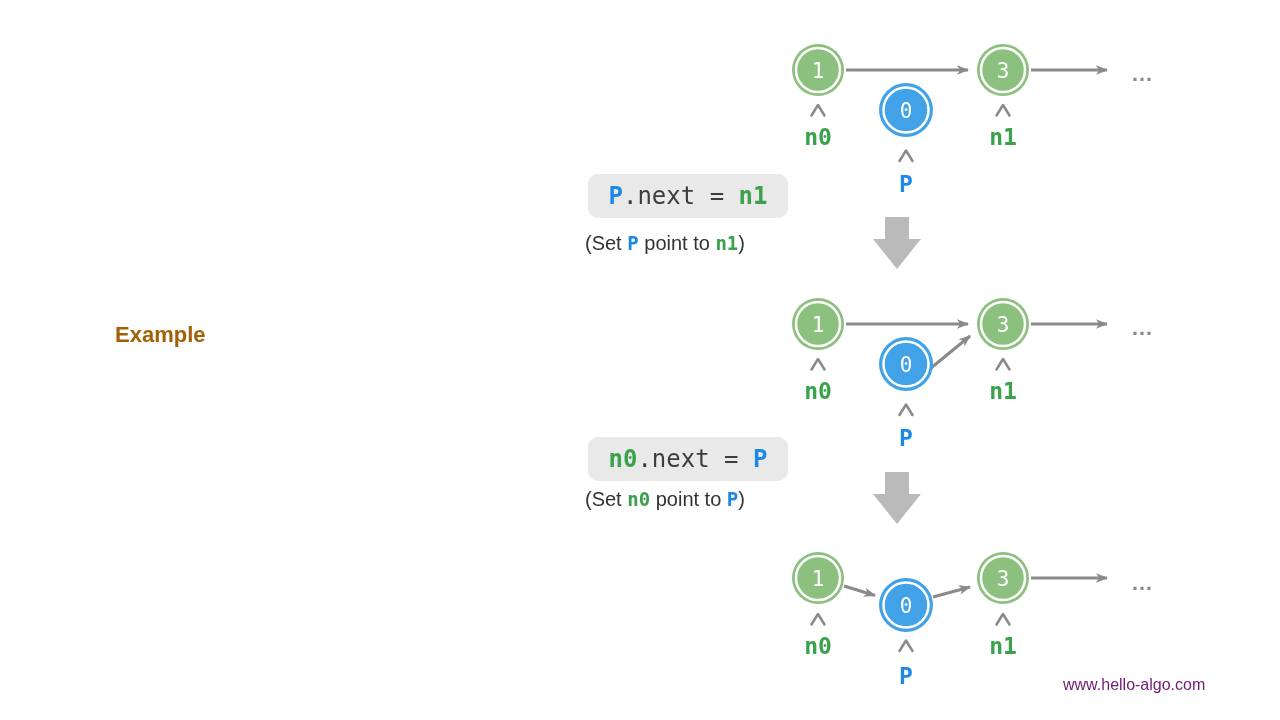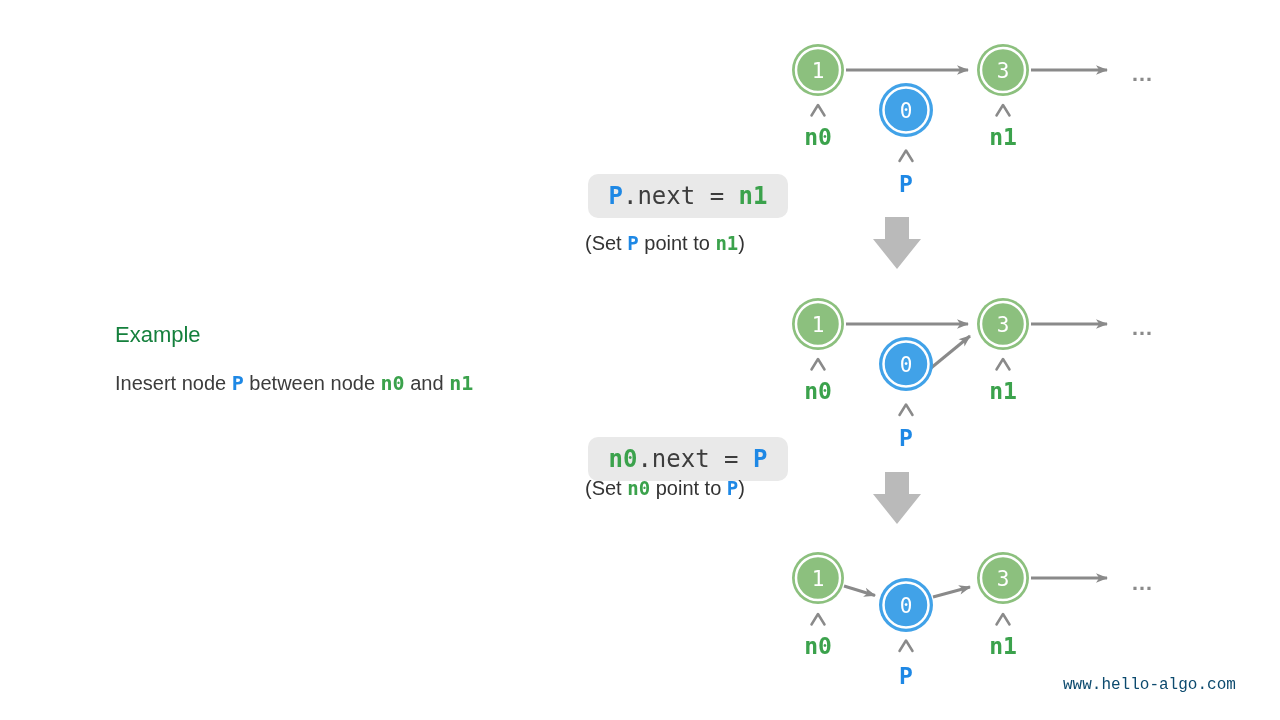--- a/index.html
+++ b/index.html
@@ -1,34 +1,34 @@
 <!DOCTYPE html>
 <html><head>
 <meta charset="utf-8">
 <style>
   html,body{margin:0;padding:0;background:#fff;}
   .canvas{position:relative;width:1280px;height:720px;background:#ffffff;overflow:hidden;
           font-family:"Liberation Sans",sans-serif;}
 
   
-  .heading{position:absolute;left:115px;top:322px;font-size:22px;font-weight:normal;color:#15803d;text-align:center;}
+  .heading{position:absolute;left:115px;top:322px;font-size:22px;font-weight:bold;color:#a16207;text-align:center;}
   .example-line{position:absolute;left:115px;top:371px;font-size:20px;color:#3c3c3c;white-space:pre;}
   .tok-blue{color:#1E88E5;font-weight:bold;font-family:"DejaVu Sans Mono",monospace;}
   .tok-green{color:#3BA24C;font-weight:bold;font-family:"DejaVu Sans Mono",monospace;}
   .example-line .tok-blue,.example-line .tok-green{font-size:20px;}
 
   
   .code-box{position:absolute;left:588px;width:200px;height:44px;background:#E9E9E9;
             border-radius:10px;display:flex;align-items:center;justify-content:center;
             font-family:"DejaVu Sans Mono",monospace;font-size:24px;color:#3d3d3d;white-space:pre;}
   #code1{top:174px;}
   #code2{top:437px;}
   .caption{position:absolute;left:585px;font-size:20px;color:#333;white-space:pre;}
   #cap1{top:232px;text-align:center;}
-  #cap2{top:477px;}
+  #cap2{top:488px;}
   .caption .tok-blue,.caption .tok-green{font-size:19px;}
 
   
   .block-arrow{position:absolute;left:873px;width:48px;height:52px;}
   #barrow1{top:217px;}
   #barrow2{top:472px;}
 
   
   .dg{position:absolute;left:760px;}
   #dg1{top:20px;}
@@ -39,30 +39,29 @@
   .caret{fill:none;stroke:#8A8A8A;stroke-width:2.5;stroke-linecap:round;stroke-linejoin:round;}
   .nval{font-family:"DejaVu Sans Mono",monospace;font-size:21px;fill:#ffffff;text-anchor:middle;}
   .lbl{font-family:"DejaVu Sans Mono",monospace;font-size:23px;font-weight:bold;text-anchor:middle;}
   .lbl-g{fill:#3BA24C;}
   .lbl-b{fill:#1E88E5;}
   .dots{font-family:"Liberation Sans",sans-serif;font-size:22px;font-weight:bold;fill:#8A8A8A;}
   .ring{fill:none;stroke:#ffffff;stroke-width:2.5;}
   .ngreen{fill:#8CC07E;}
   .nblue{fill:#41A2E8;}
 
-  .watermark{position:absolute;left:1063px;top:676px;font-family:Liberation Mono, monospace;
-             font-size:16px;color:#0c4a6e;}
+  .watermark{position:absolute;left:1063px;top:676px;font-family:Liberation Sans, sans-serif;
+             font-size:16px;color:#701a75;}
 </style>
 </head>
 <body>
 
 <div class="canvas">
 
   <div class="heading">Example</div>
-  <div class="example-line"><span>Inesert node </span><span class="tok-blue">P</span><span> between node </span><span class="tok-green">n0</span><span> and </span><span class="tok-green">n1</span></div>
 
   <svg id="dg1" class="dg" width="440" height="200" viewBox="0 0 440 200">
     <defs>
       <marker id="ah1" markerUnits="userSpaceOnUse" markerWidth="14" markerHeight="11" viewBox="0 0 14 11" refX="12" refY="5.5" orient="auto">
         <path d="M1,0.8 L13,5.5 L1,10.2 L4.2,5.5 Z" fill="#8A8A8A"></path>
       </marker>
     </defs>
     <line class="link" x1="86" y1="50" x2="208" y2="50" marker-end="url(#ah1)"></line>
     <line class="link" x1="271" y1="50" x2="347" y2="50" marker-end="url(#ah1)"></line>
     <g>

